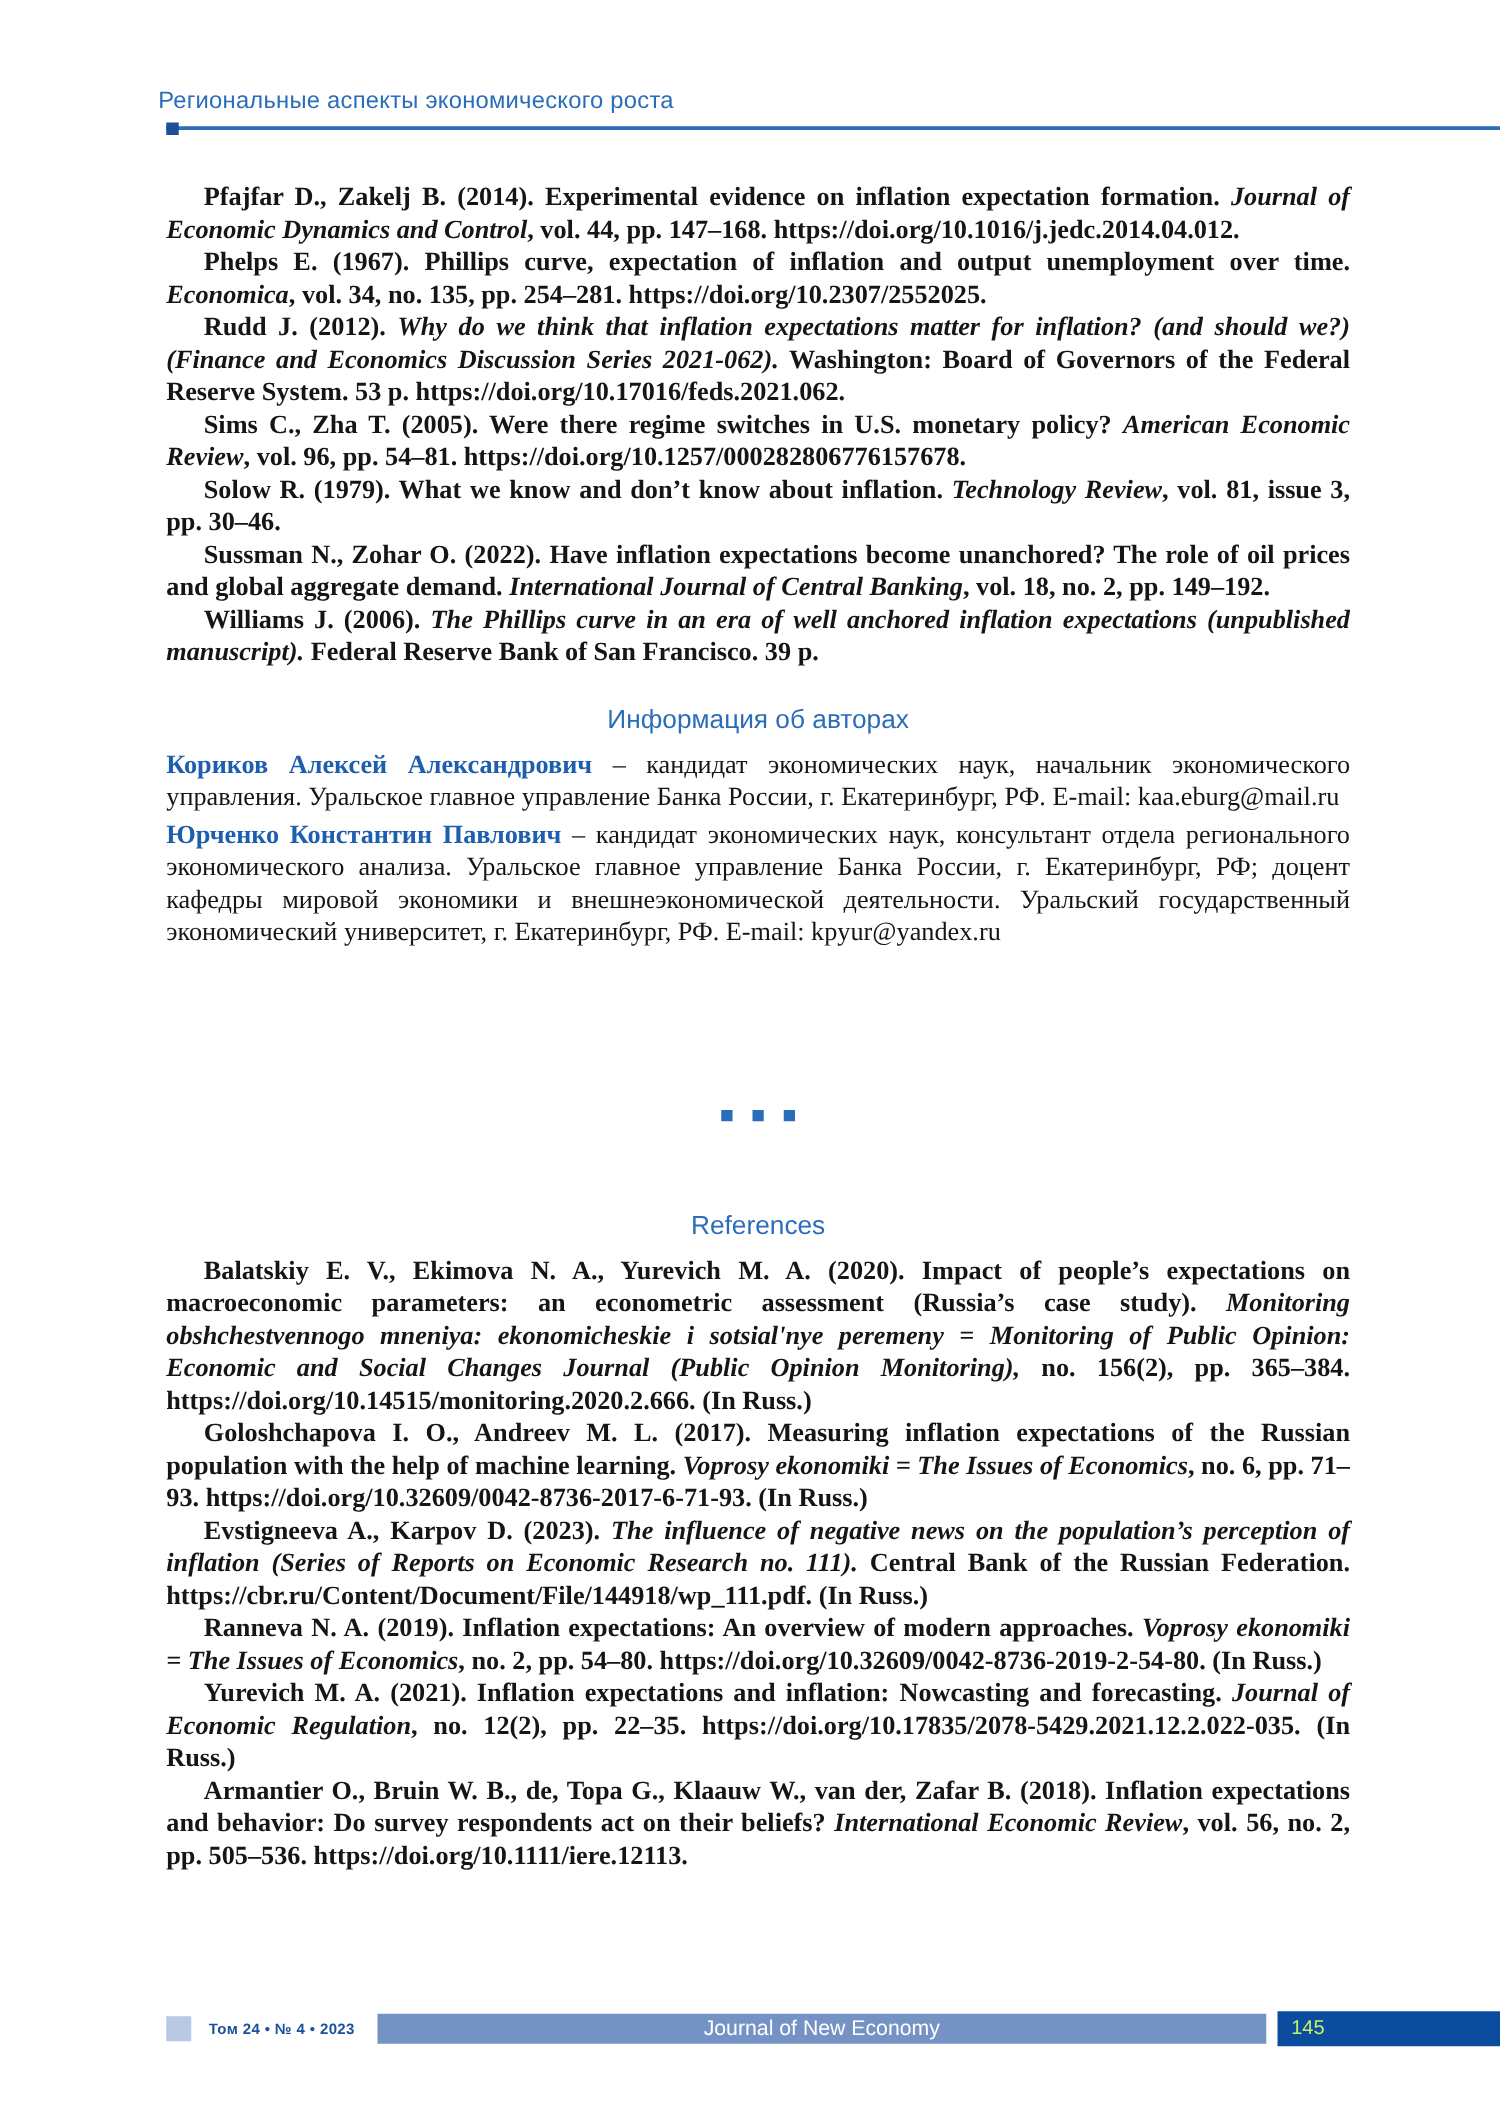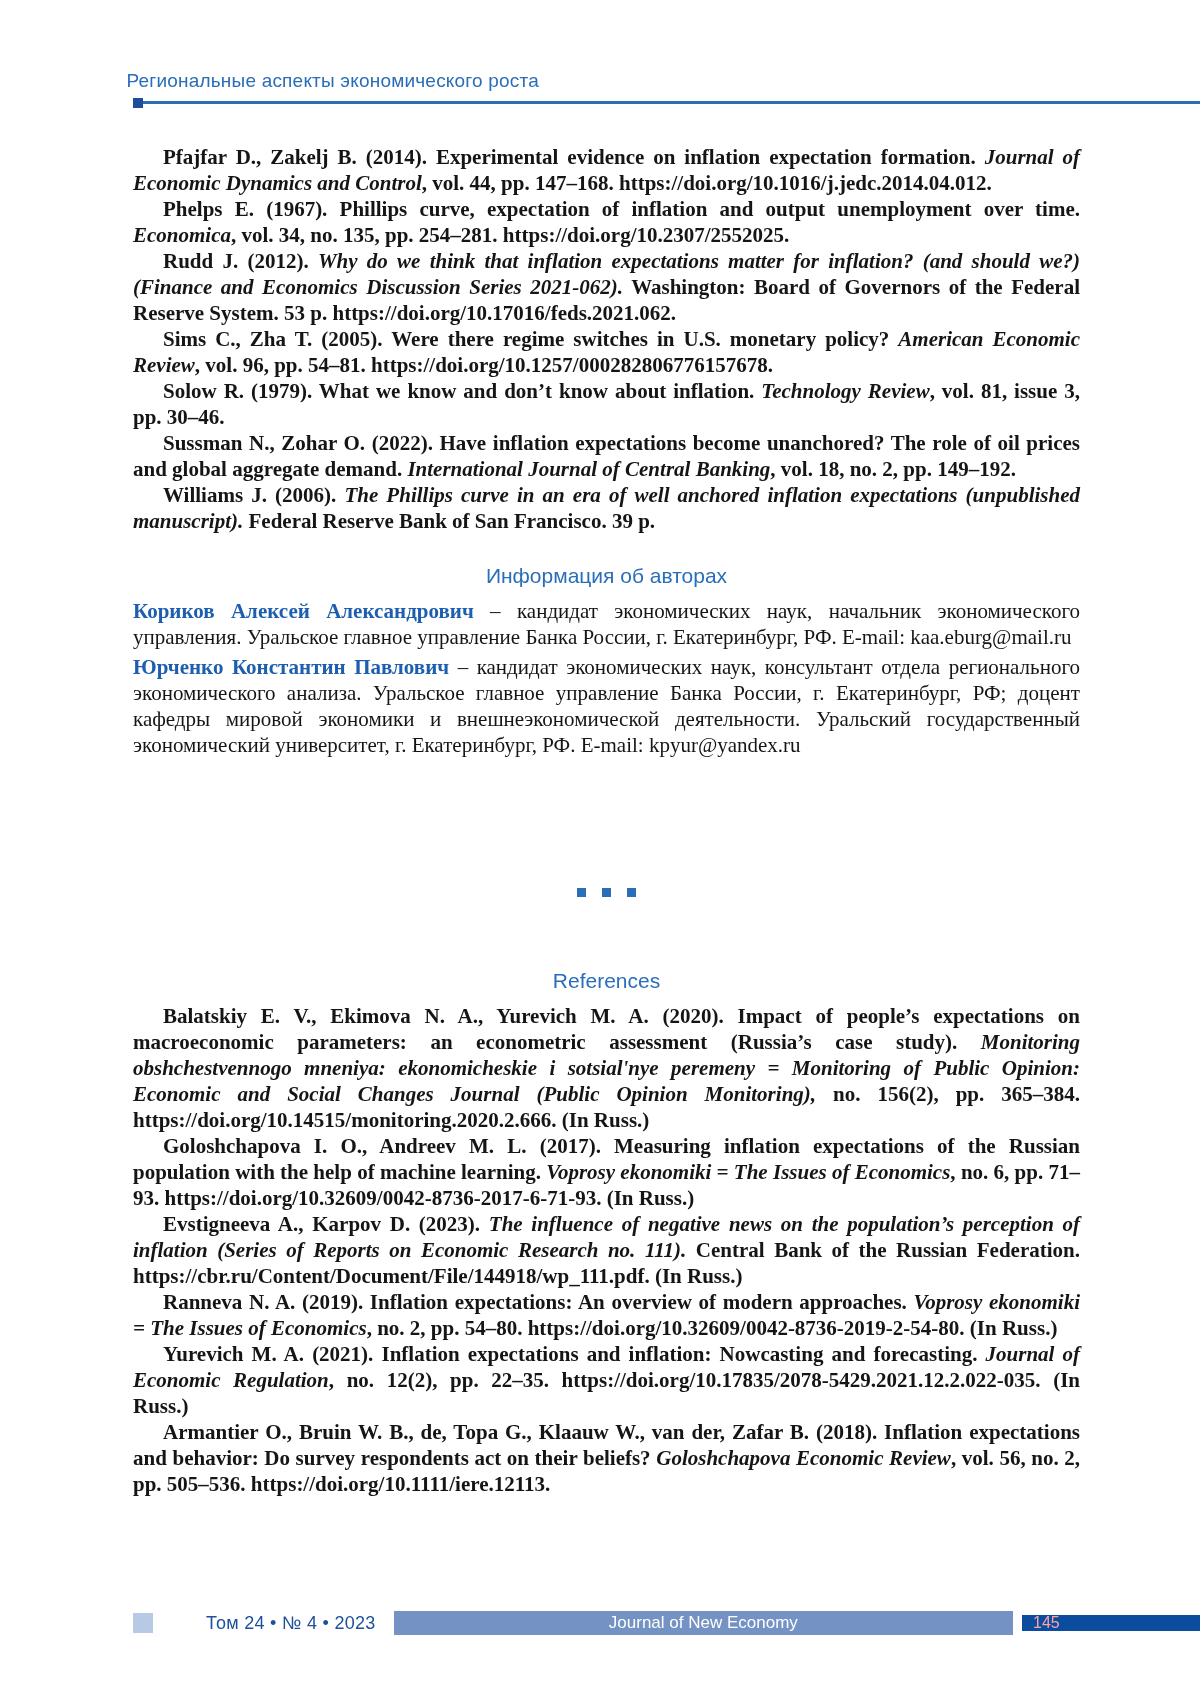--- a/index.html
+++ b/index.html
@@ -91,46 +91,45 @@
     align-items:center;
     font-family:"Liberation Sans", sans-serif;
   }
   .footer-square{
     width:20px;height:20px;
     background:var(--footer_square_light);
     margin-right:14px;
   }
   .footer-vol{
     color:var(--footer_text_blue);
-    font-size:18px;
-    font-weight:400;
+    font-size:12px;
+    font-weight:700;
     letter-spacing:.3px;
     margin-right:18px;
     white-space:nowrap;
-    margin-left:39px;
   }
   .footer-journal-bar{
     flex:1;
     height:24px;
     background:var(--footer_bar_mid);
     display:flex;
     align-items:center;
     justify-content:center;
     color:#ffffff;
     font-size:17px;
     margin-right:9px;
   }
   .footer-page-bar{
     width:178px;
-    height:16px;
+    height:28px;
     background:var(--footer_bar_dark);
     display:flex;
     align-items:center;
     padding-left:11px;
-    color:#fca5a5;
+    color:#bef264;
     font-size:16px;
   }
 </style>
 </head>
 <body>
 
 <div class="page">
 
   <header>
     <div class="running-title">Региональные аспекты экономического роста</div>
@@ -165,21 +164,21 @@
     </div>
 
     <h2 class="section-heading heading-references">References</h2>
 
     <section class="refs refs-en">
         <p class="ref"><span>Balatskiy E. V., Ekimova N. A., Yurevich M. A. (2020). Impact of people’s expectations on macroeconomic parameters: an econometric assessment (Russia’s case study). </span><i>Monitoring obshchestvennogo mneniya: ekonomicheskie i sotsial'nye peremeny = Monitoring of Public Opinion: Economic and Social Changes Journal (Public Opinion Monitoring),</i><span> no. 156(2), pp. 365–384. https://doi.org/10.14515/monitoring.2020.2.666. (In Russ.)</span></p>
         <p class="ref"><span>Goloshchapova I. O., Andreev M. L. (2017). Measuring inflation expectations of the Russian population with the help of machine learning. </span><i>Voprosy ekonomiki = The Issues of Economics</i><span>, no. 6, pp. 71–93. https://doi.org/10.32609/0042-8736-2017-6-71-93. (In Russ.)</span></p>
         <p class="ref"><span>Evstigneeva A., Karpov D. (2023). </span><i>The influence of negative news on the population’s perception of inflation (Series of Reports on Economic Research no. 111).</i><span> Central Bank of the Russian Federation. https://cbr.ru/Content/Document/File/144918/wp_111.pdf. (In Russ.)</span></p>
         <p class="ref"><span>Ranneva N. A. (2019). Inflation expectations: An overview of modern approaches. </span><i>Voprosy ekonomiki = The Issues of Economics</i><span>, no. 2, pp. 54–80. https://doi.org/10.32609/0042-8736-2019-2-54-80. (In Russ.)</span></p>
         <p class="ref"><span>Yurevich M. A. (2021). Inflation expectations and inflation: Nowcasting and forecasting. </span><i>Journal of Economic Regulation</i><span>, no. 12(2), pp. 22–35. https://doi.org/10.17835/2078-5429.2021.12.2.022-035. (In Russ.)</span></p>
-        <p class="ref"><span>Armantier O., Bruin W. B., de, Topa G., Klaauw W., van der, Zafar B. (2018). Inflation expectations and behavior: Do survey respondents act on their beliefs? </span><i>Goloshchapova Economic Review</i><span>, vol. 56, no. 2, pp. 505–536. https://doi.org/10.1111/iere.12113.</span></p>
+        <p class="ref"><span>Armantier O., Bruin W. B., de, Topa G., Klaauw W., van der, Zafar B. (2018). Inflation expectations and behavior: Do survey respondents act on their beliefs? </span><i>International Economic Review</i><span>, vol. 56, no. 2, pp. 505–536. https://doi.org/10.1111/iere.12113.</span></p>
       </section>
 
   </main>
 
   <footer class="footer">
     <span class="footer-square"></span>
     <span class="footer-vol">Том 24 • № 4 • 2023</span>
     <span class="footer-journal-bar">
       <span>Journal of New Economy</span>
     </span>

